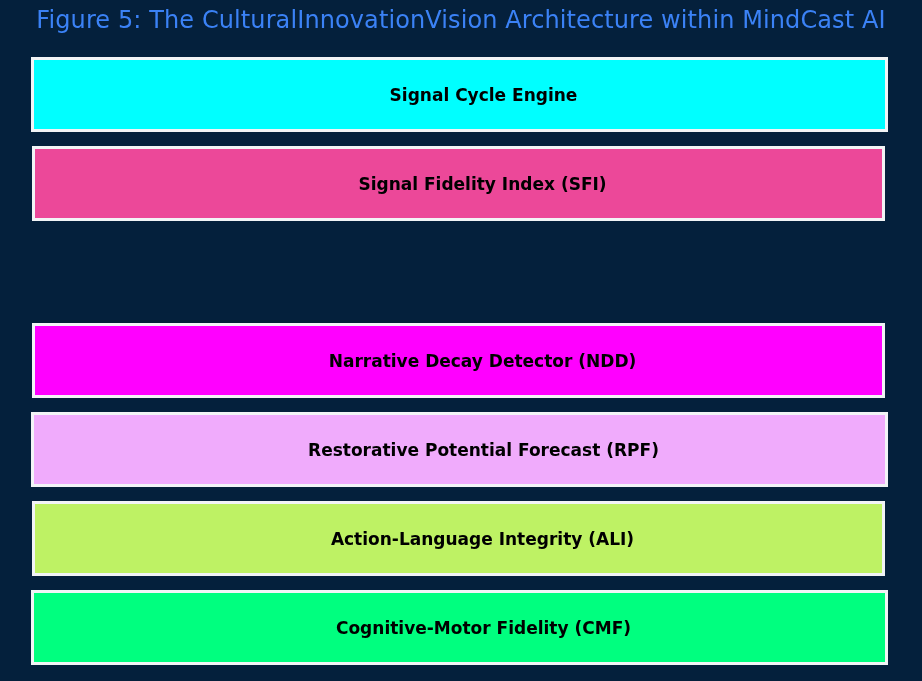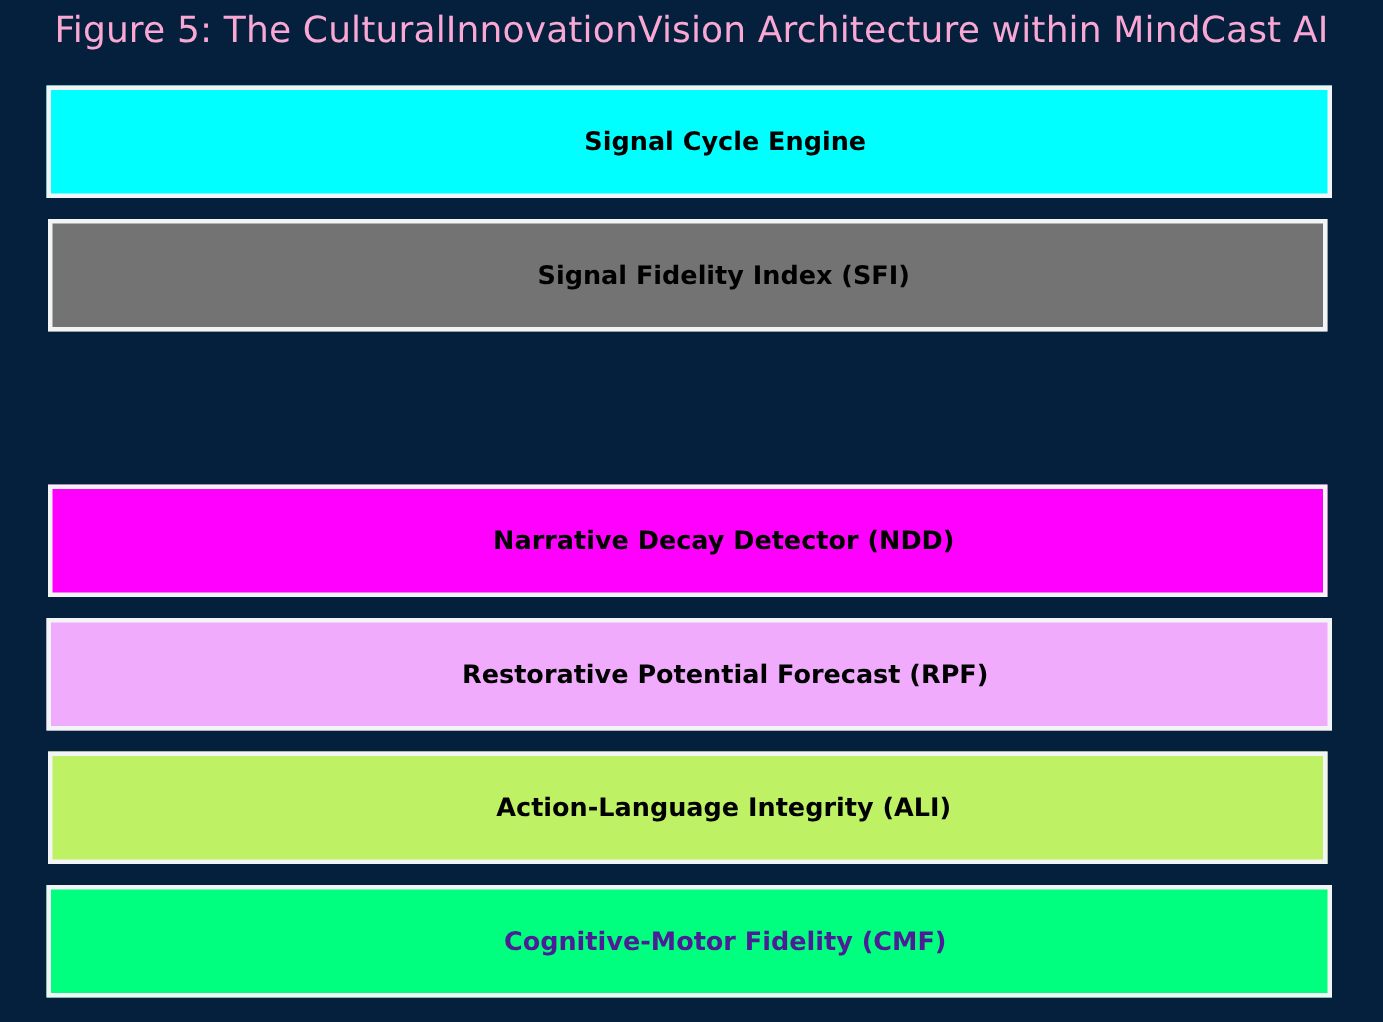--- a/index.html
+++ b/index.html
@@ -60,36 +60,36 @@
     line-height: 20px;
     white-space: nowrap;
     font-family: "DejaVu Sans", "Liberation Sans", sans-serif;
   }
 </style>
 </head>
 <body style="background: rgb(4, 32, 60);">
 
 <div id="figure-root" style="background: rgb(4, 32, 60);">
 
-  <div id="figure-title" style="color: #f9a8d4;">Figure 5: The CulturalInnovationVision Architecture within MindCast AI</div>
+  <div id="figure-title" style="color: #3b82f6;">Figure 5: The CulturalInnovationVision Architecture within MindCast AI</div>
 
   <div id="layer-stack">
       <div class="layer-box" style="left: 31px; top: 7px; width: 857px; height: 75px; background: rgb(0, 255, 255); border-color: rgb(242, 244, 246);">
         <div class="layer-label" style="color: rgb(0, 0, 0);">Signal Cycle Engine</div>
       </div>
-      <div class="layer-box" style="left: 32px; top: 96px; width: 853px; height: 75px; background: #737373; border-color: rgb(242, 244, 246);">
+      <div class="layer-box" style="left: 32px; top: 96px; width: 853px; height: 75px; background: #ec4899; border-color: rgb(242, 244, 246);">
         <div class="layer-label" style="color: rgb(0, 0, 0);">Signal Fidelity Index (SFI)</div>
       </div>
       <div class="layer-box" style="left: 32px; top: 273px; width: 853px; height: 75px; background: rgb(255, 0, 255); border-color: rgb(242, 244, 246);">
         <div class="layer-label" style="color: rgb(0, 0, 0);">Narrative Decay Detector (NDD)</div>
       </div>
       <div class="layer-box" style="left: 31px; top: 362px; width: 857px; height: 75px; background: #f0abfc; border-color: rgb(242, 244, 246);">
         <div class="layer-label" style="color: rgb(0, 0, 0);">Restorative Potential Forecast (RPF)</div>
       </div>
       <div class="layer-box" style="left: 32px; top: 451px; width: 853px; height: 75px; background: #bef264; border-color: rgb(242, 244, 246);">
         <div class="layer-label" style="color: rgb(0, 0, 0);">Action-Language Integrity (ALI)</div>
       </div>
       <div class="layer-box" style="left: 31px; top: 540px; width: 857px; height: 75px; background: rgb(0, 255, 127); border-color: rgb(242, 244, 246);">
-        <div class="layer-label" style="color: #4c1d95;">Cognitive-Motor Fidelity (CMF)</div>
+        <div class="layer-label" style="color: #000000;">Cognitive-Motor Fidelity (CMF)</div>
       </div>
     </div>
 
 </div>
 
 </body></html>

